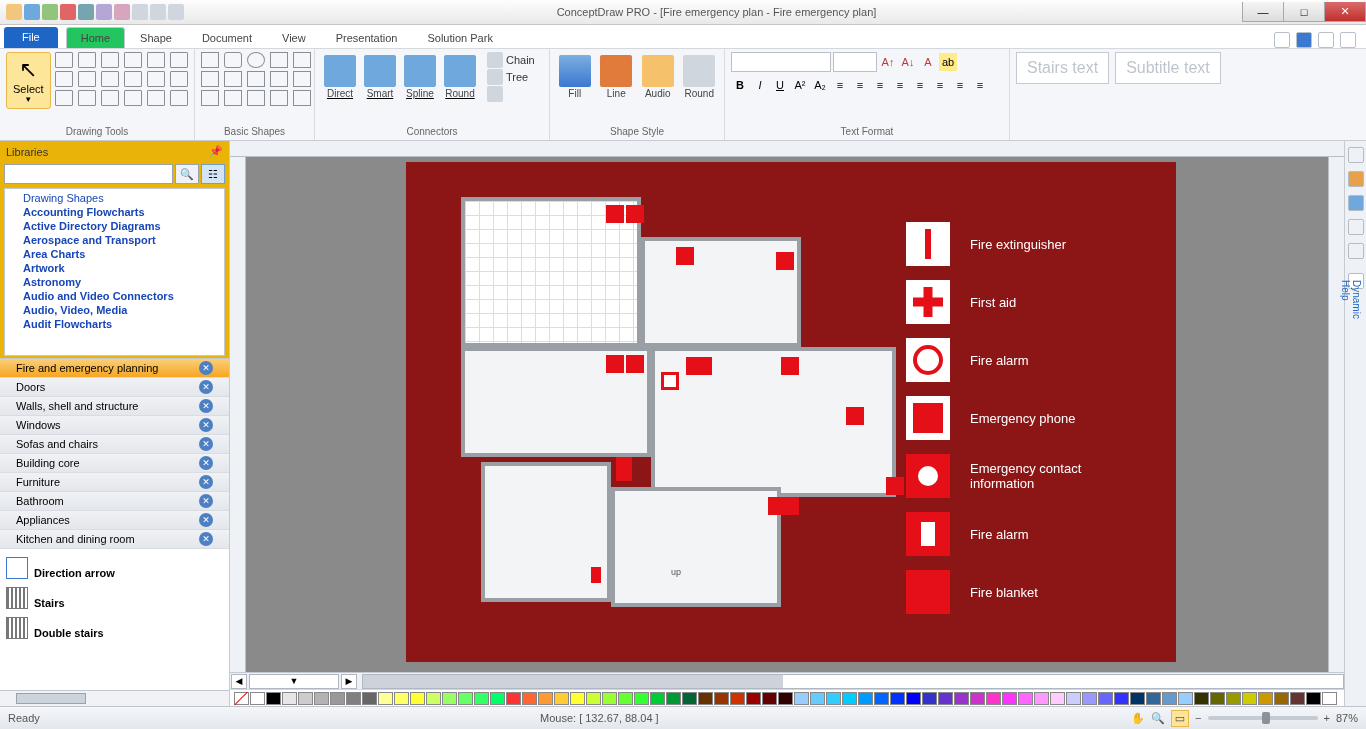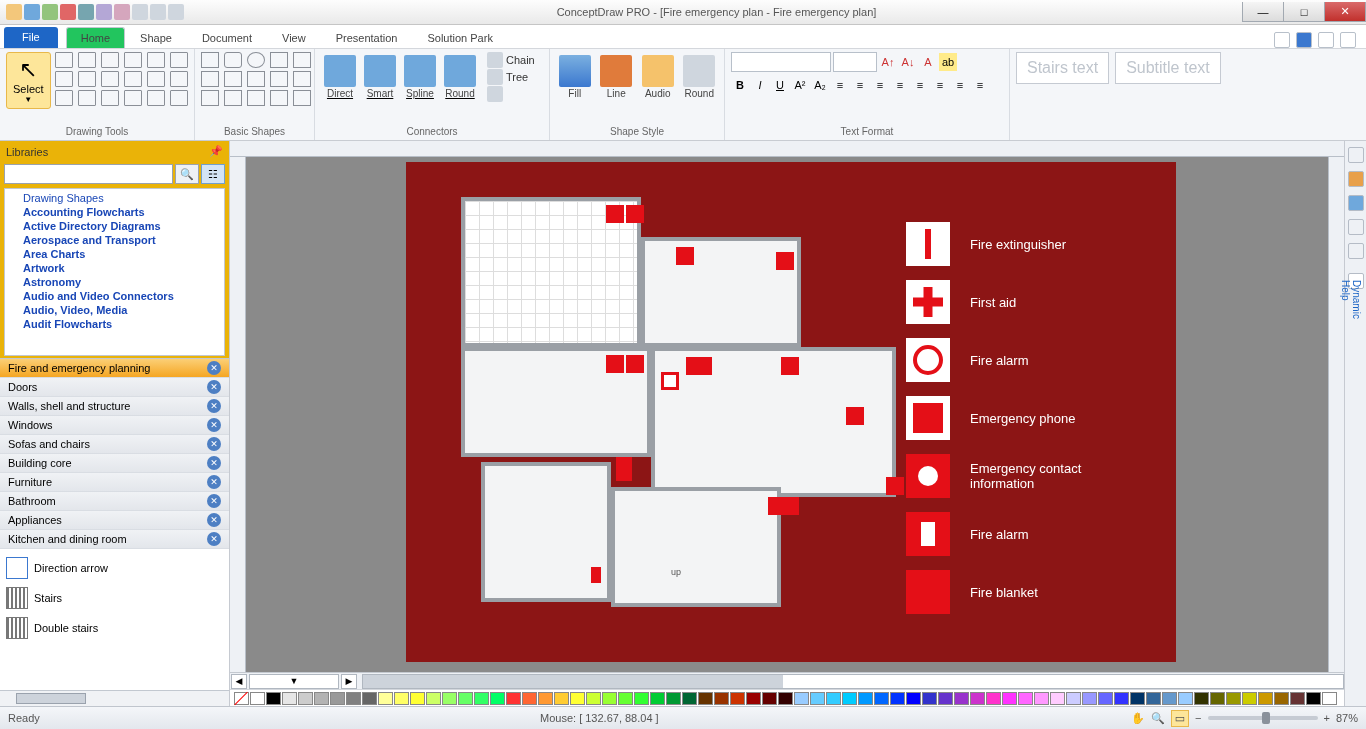--- a/index.html
+++ b/index.html
@@ -52,25 +52,25 @@
 .panel-head{display:flex;align-items:center;padding:4px 6px;color:#333;}
 .panel-head .pin{margin-left:auto;}
 .search-row{display:flex;gap:2px;padding:2px 4px;}
 .search-row input{flex:1;border:1px solid #9aa2ad;height:20px;padding:0 3px;}
 .search-row .sb{width:24px;height:20px;border:1px solid #9aa2ad;background:#eef1f5;display:flex;align-items:center;justify-content:center;}
 .search-row .sb.active{background:#d3e4f5;border-color:#6f9fce;}
 .tree{flex:0 0 168px;overflow:hidden;background:#fff;border:1px solid #c2c8d0;margin:2px 4px;padding:2px 0;}
 .tree .node{color:#1846b6;font-weight:bold;padding:1px 4px 1px 18px;white-space:nowrap;font-size:11px;}
 .tree .node.first{font-weight:normal;color:#1846b6;}
 .cat-list{border-top:1px solid #c2c8d0;}
-.cat{display:flex;align-items:center;padding:2px 8px;border-bottom:1px solid #d9dde3;background:linear-gradient(#f0f2f5,#e3e6eb);font-size:11px;}
+.cat{display:flex;align-items:center;padding:2px 16px;border-bottom:1px solid #d9dde3;background:linear-gradient(#f0f2f5,#e3e6eb);font-size:11px;}
 .cat.active{background:linear-gradient(#fbcf76,#f5a623);}
 .cat .x{margin-left:auto;width:14px;height:14px;border-radius:7px;background:#4d7fc3;color:#fff;font-size:9px;display:flex;align-items:center;justify-content:center;}
 .stencils{padding:4px;background:#fff;flex:1;overflow:hidden;}
-.stencil{display:flex;align-items:center;gap:6px;padding:4px 2px;}
+.stencil{display:flex;align-items:flex-end;gap:6px;padding:4px 2px;font-weight:bold;}
 .stencil .thumb{width:22px;height:22px;border:1px solid #777;background:repeating-linear-gradient(90deg,#777 0 2px,#fff 2px 4px);}
 .left-hscroll{height:16px;border-top:1px solid #c2c8d0;background:#f0f2f5;position:relative;}
 .left-hscroll .th{position:absolute;left:16px;top:2px;width:70px;height:11px;background:#cdd3db;border:1px solid #9aa2ad;}
 
 .canvas-wrap{flex:1;display:flex;flex-direction:column;background:#888;}
 .ruler-h{height:16px;background:#eef1f5;border-bottom:1px solid #b8bfc8;}
 .canvas-row{flex:1;display:flex;}
 .ruler-v{width:16px;background:#eef1f5;border-right:1px solid #b8bfc8;}
 .canvas{flex:1;background:#8a8a8a;position:relative;overflow:hidden;}
 .page{position:absolute;left:160px;top:5px;width:770px;height:500px;background:#8c1515;}

